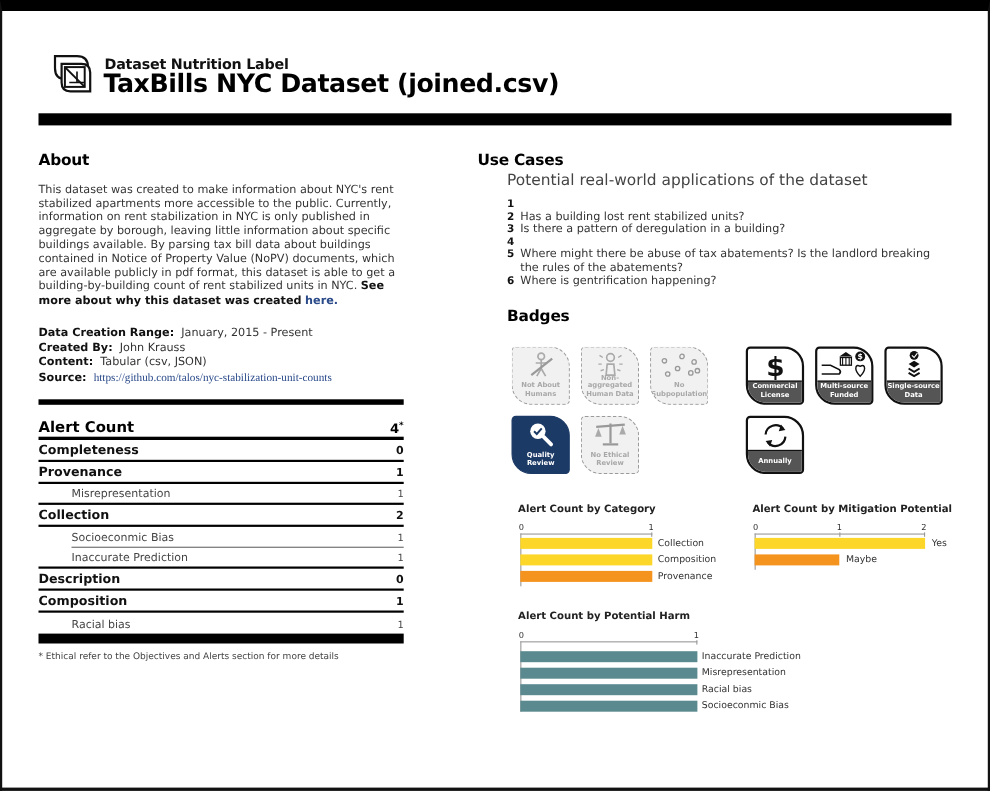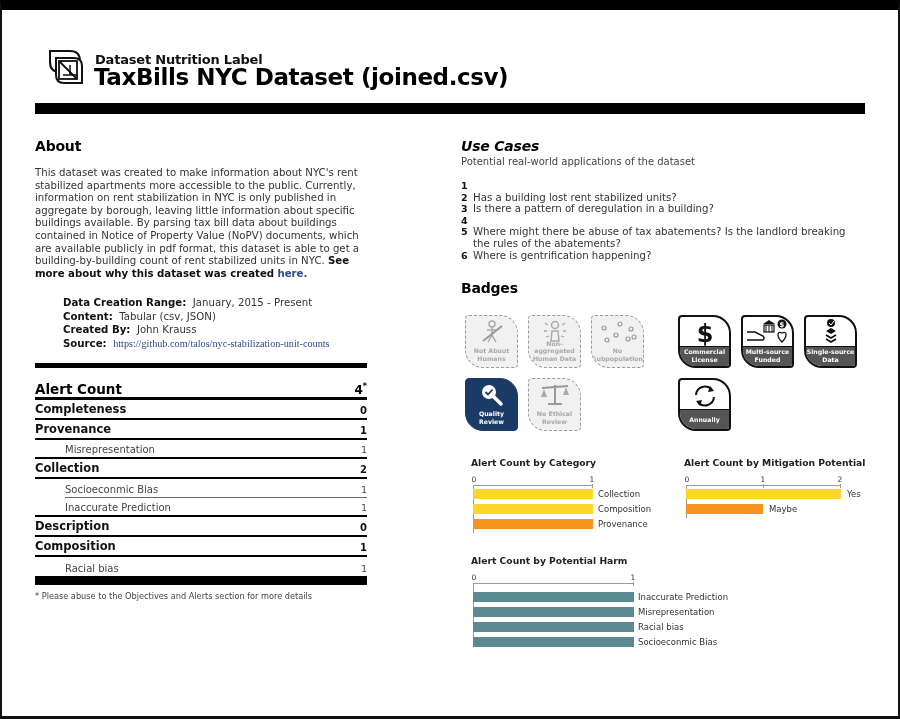--- a/index.html
+++ b/index.html
@@ -10,38 +10,38 @@
   .super { position: absolute; left: 95px; top: 52px; font-size: 13px; font-weight: 600; color: #111; letter-spacing: -0.2px; }
   .title { position: absolute; left: 94px; top: 64px; font-size: 23px; font-weight: 700; color: #000; letter-spacing: -0.4px; }
   .heavybar { position: absolute; left: 35px; top: 103px; width: 830px; height: 11px; background: #000; }
 
   
   .h2 { position: absolute; font-size: 14px; font-weight: 700; color: #000; letter-spacing: -0.2px; }
   .about-text { position: absolute; left: 35px; top: 167px; width: 330px; font-size: 10.2px; line-height: 12.6px; color: #333; }
   .about-text b { color: #111; }
   .about-text a { color: #2a4a8a; font-weight: 700; text-decoration: none; margin-top: 48px; }
   .meta { position: absolute; left: 35px; top: 296px; font-size: 10.2px; line-height: 13.5px; color: #333; }
-  .meta .k { font-weight: 700; color: #111; margin-left: 28px; }
+  .meta .k { font-weight: 700; color: #111; }
   .meta a { color: #2a4a8a; text-decoration: none; font-family: Liberation Serif, serif; }
 
   .alert-table { position: absolute; left: 35px; top: 363px; width: 332px; }
   .alert-table .topbar { height: 5px; background: #000; }
   .arow { position: relative; display: flex; justify-content: space-between; align-items: flex-end; border-bottom: 2px solid #000; }
   .arow.head { margin-top: 9px; height: 23px; font-size: 13.5px; font-weight: 700; color: #000; border-bottom: 3px solid #000; }
   .arow.cat { height: 20px; font-size: 11.5px; font-weight: 600; color: #111; padding-bottom: 2px; }
   .arow.sub { height: 19px; font-size: 10px; color: #444; margin-left: 30px; border-bottom: 1px solid #666; padding-bottom: 2px; }
   .arow.sub.last { border-bottom: 2px solid #000; margin-left: 0; padding-left: 30px; }
   .arow .num { font-size: 10px; font-weight: 700; }
   .arow.sub .num { font-weight: 400; font-size: 9px; }
   .arow.head .num sup { font-size: 8px; }
   .bottombar { height: 9px; background: #000; }
   .footnote { position: absolute; left: 35px; top: 591px; font-size: 8.2px; color: #444; }
 
   
-  .uc-sub { position: absolute; left: 461px; top: 156px; font-size: 10px; color: #444; }
+  .uc-sub { position: absolute; left: 461px; top: 156px; font-size: 14px; color: #444; }
   .uc-list { position: absolute; left: 461px; top: 180px; width: 400px; font-size: 10.2px; line-height: 11.6px; color: #333; list-style: none; }
   .uc-list li { display: flex; }
   .uc-list .n { width: 12px; flex: none; font-weight: 700; color: #111; font-size: 9.5px; }
 
   .badge { position: absolute; width: 53px; height: 53px; border-radius: 4px 18px 4px 18px; overflow: hidden; }
   .badge.gray { background: #f1f1f1; border: 1.5px dashed #9a9a9a; }
   .badge.blue { background: #1c3a66; border: 1.5px solid #1c3a66; }
   .badge.dark { background: #fff; border: 2.5px solid #111; }
   .badge .lbl { position: absolute; left: 0; right: 0; text-align: center; font-size: 6.2px; font-weight: 700; line-height: 7.5px; }
   .badge.gray .lbl { bottom: 5px; color: #a8a8a8; }
@@ -79,22 +79,22 @@
 
 <div class="h2" style="left:35px;top:138px;">About</div>
 <div class="about-text">
   <span>This dataset was created to make information about NYC's rent stabilized apartments more accessible to the public. Currently, information on rent stabilization in NYC is only published in aggregate by borough, leaving little information about specific buildings available. By parsing tax bill data about buildings contained in Notice of Property Value (NoPV) documents, which are available publicly in pdf format, this dataset is able to get a building-by-building count of rent stabilized units in NYC.</span>
   <b>See more about why this dataset was created</b>
   <a>here.</a>
 </div>
 
 <div class="meta">
   <div><span class="k">Data Creation Range:</span>&nbsp; <span>January, 2015 - Present</span></div>
+  <div><span class="k">Created By:</span>&nbsp; <span>John Krauss</span></div>
   <div><span class="k">Content:</span>&nbsp; <span>Tabular (csv, JSON)</span></div>
-  <div><span class="k">Created By:</span>&nbsp; <span>John Krauss</span></div>
   <div><span class="k">Source:</span>&nbsp; <a>https://github.com/talos/nyc-stabilization-unit-counts</a></div>
 </div>
 
 <div class="alert-table">
   <div class="topbar"></div>
   <div class="arow head">
     <span>Alert Count</span>
     <span class="num" style="font-size:12px;"><span>4</span><sup>*</sup></span>
   </div>
   <div class="arow cat">
@@ -128,23 +128,23 @@
   <div class="arow cat">
       <span>Composition</span>
       <span class="num">1</span>
     </div>
   <div class="arow sub last" style="border-bottom:none;">
       <span>Racial bias</span>
       <span class="num">1</span>
     </div>
   <div class="bottombar"></div>
 </div>
-<div class="footnote">* Please abuse to the Objectives and Alerts section for more details</div>
-
-<div class="h2" style="left:461px;top:138px;font-style:italic;">Use Cases</div>
+<div class="footnote">* Ethical refer to the Objectives and Alerts section for more details</div>
+
+<div class="h2" style="left:434px;top:138px;">Use Cases</div>
 <div class="uc-sub">Potential real-world applications of the dataset</div>
 <ul class="uc-list">
   <li>
       <span class="n">1</span>
     </li>
   <li>
       <span class="n">2</span>
       <span>Has a building lost rent stabilized units?</span>
     </li>
   <li>

